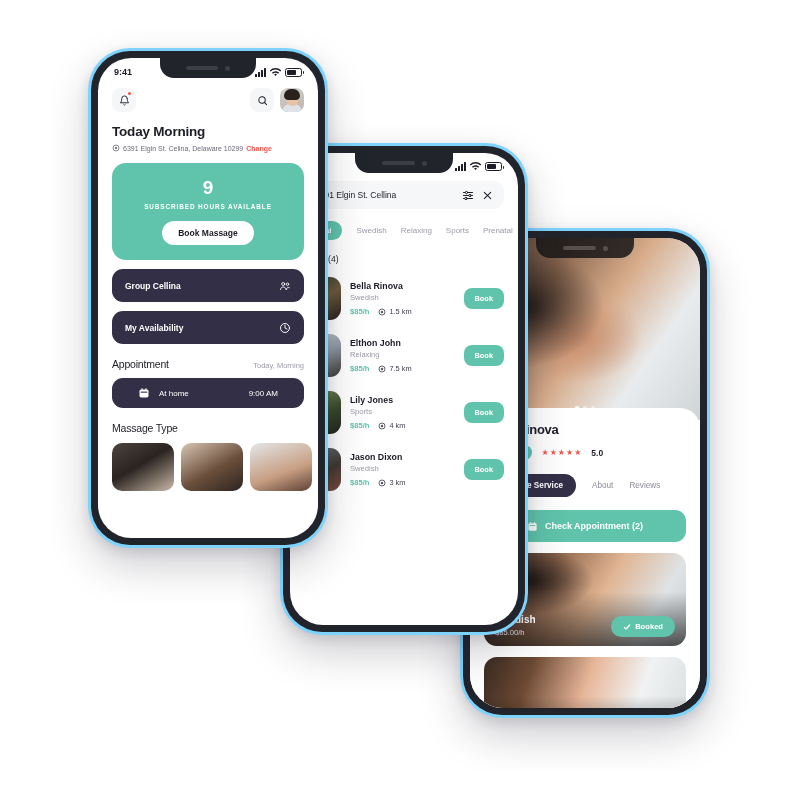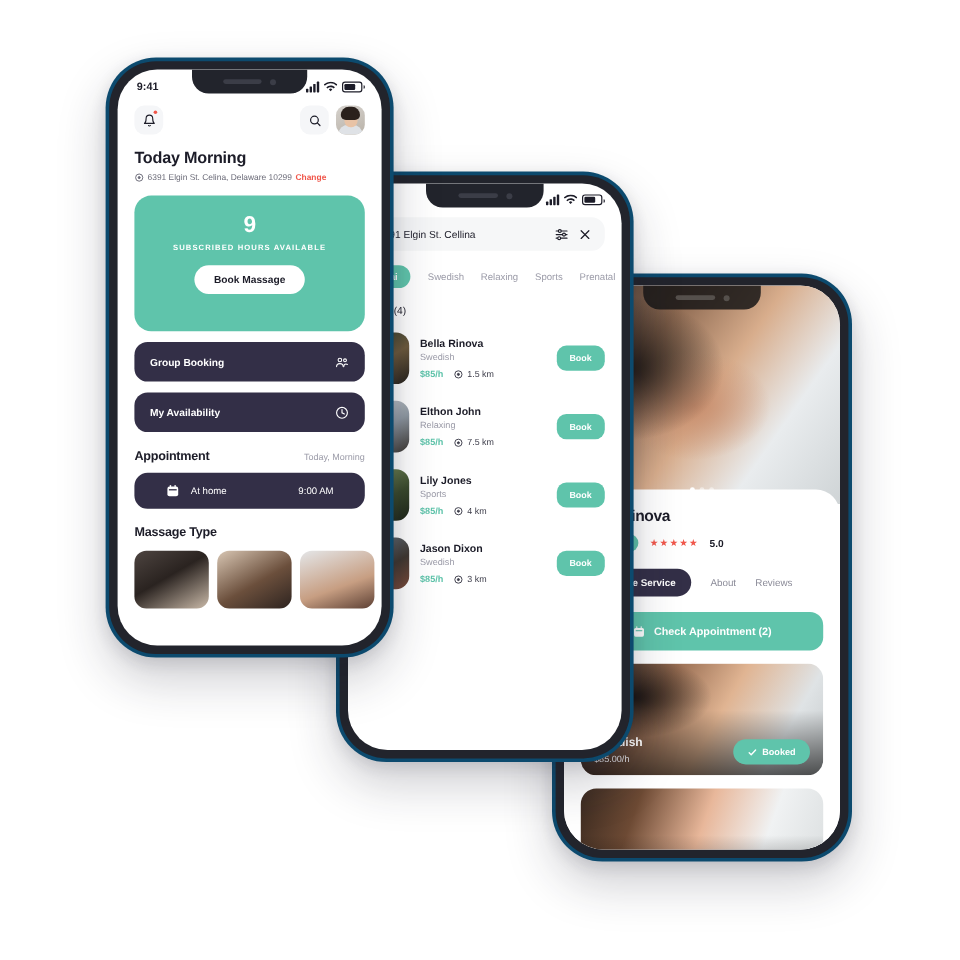--- a/index.html
+++ b/index.html
@@ -8,21 +8,21 @@
     background: #ffffff;
     font-family: "Liberation Sans", sans-serif;
     overflow: hidden;
   }
   #stage { position: relative; width: 800px; height: 800px; }
 
   
   .phone {
     position: absolute;
     border-radius: 42px;
-    background: #0c4a6e;
+    background: #7dd3fc;
     padding: 3px;
     box-shadow: 0 18px 40px rgba(30,30,50,0.22), 0 4px 12px rgba(30,30,50,0.12);
   }
   .phone-body {
     width: 100%; height: 100%;
     background: #22242c;
     border-radius: 39px;
     padding: 7px;
   }
   .screen {
@@ -108,35 +108,35 @@
   .locrow { display: flex; align-items: center; gap: 3px; margin-top: 5px; font-size: 7px; color: #6b6b78; }
   .locrow .change { color: #f0564a; font-weight: 700; }
 
   .hero-card {
     margin-top: 11px; background: #5fc4ab; border-radius: 14px;
     padding: 14px 12px 15px; text-align: center; color: #fff;
   }
   .hero-num { font-size: 19px; font-weight: 700; letter-spacing: -.3px; }
   .hero-sub { font-size: 6.4px; font-weight: 700; letter-spacing: .9px; margin-top: 4px; }
   .hero-btn {
-    margin: 11px auto 16px; background: #fff; color: #1c1c28;
+    margin: 11px auto 0; background: #fff; color: #1c1c28;
     font-size: 8.5px; font-weight: 700; border-radius: 12px;
     padding: 7px 0; width: 92px;
   }
 
   .dark-row {
     margin-top: 9px; background: #332f47; border-radius: 11px;
     height: 33px; display: flex; align-items: center; justify-content: space-between;
     padding: 0 13px; color: #fff; font-size: 8.5px; font-weight: 700;
   }
   .sec-head {
     display: flex; align-items: baseline; justify-content: space-between;
     margin-top: 14px;
   }
-  .sec-title { font-size: 10.5px; font-weight: 700; color: #1c1c28; letter-spacing: -.2px; }
+  .sec-title { font-size: 10.5px; font-weight: 400; color: #1c1c28; letter-spacing: -.2px; }
   .sec-meta { font-size: 7.5px; color: #9b9ba8; }
   .appt-row {
     margin-top: 8px; background: #332f47; border-radius: 11px; height: 30px;
     display: flex; align-items: center; padding: 0 26px; color: #fff;
     font-size: 8px; gap: 9px;
   }
   .appt-row .at { flex: 1; }
   .thumbs { display: flex; gap: 7px; margin-top: 9px; }
   .thumb { width: 62px; height: 48px; border-radius: 10px; flex: none; overflow: hidden; }
   .th1 { background: linear-gradient(150deg,#4d4440 0%,#2a2320 45%,#c9b9a8 100%); }
@@ -554,21 +554,21 @@
             <span class="change">Change</span>
           </div>
 
           <div class="hero-card">
             <div class="hero-num">9</div>
             <div class="hero-sub">SUBSCRIBED HOURS AVAILABLE</div>
             <div class="hero-btn">Book Massage</div>
           </div>
 
           <div class="dark-row">
-            <span>Group Booking</span>
+            <span>Group Cellina</span>
             <span>
               <svg width="12" height="12" viewBox="0 0 24 24" fill="none" stroke="#fff" stroke-width="1.8" stroke-linecap="round">
                 <circle cx="8.5" cy="8" r="3"></circle>
                   <path d="M3 19c0-3 2.5-5 5.5-5s5.5 2 5.5 5"></path>
                 <circle cx="17" cy="8.5" r="2.4"></circle>
                   <path d="M15 19c0-2.6 1.6-4.2 3.6-4.2 1.5 0 2.4.7 2.4.7"></path>
               </svg>
             </span>
           </div>
 

